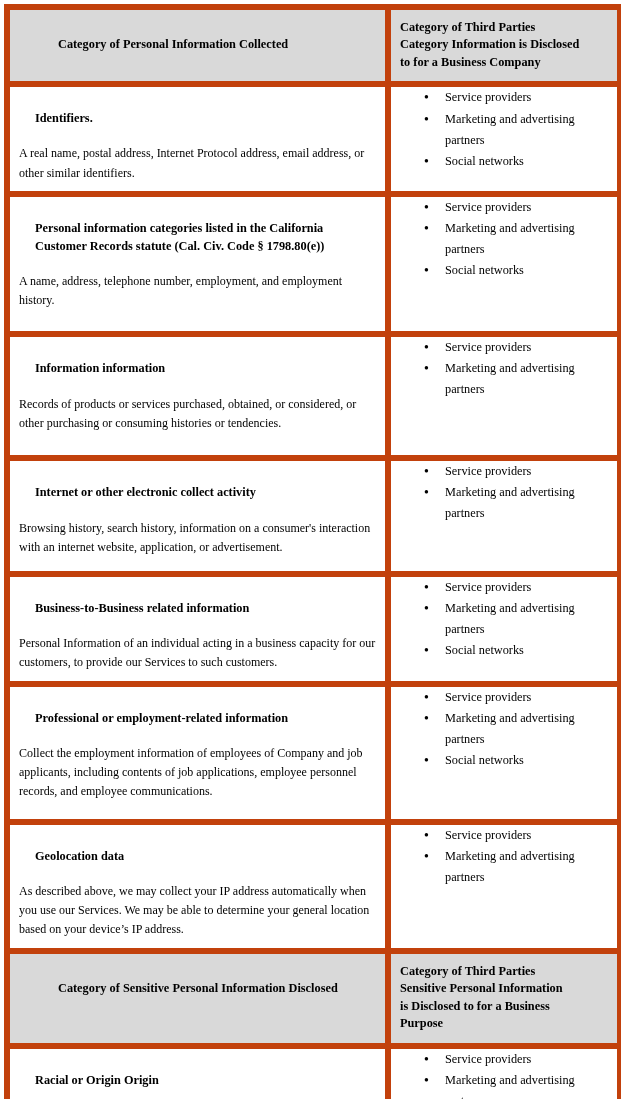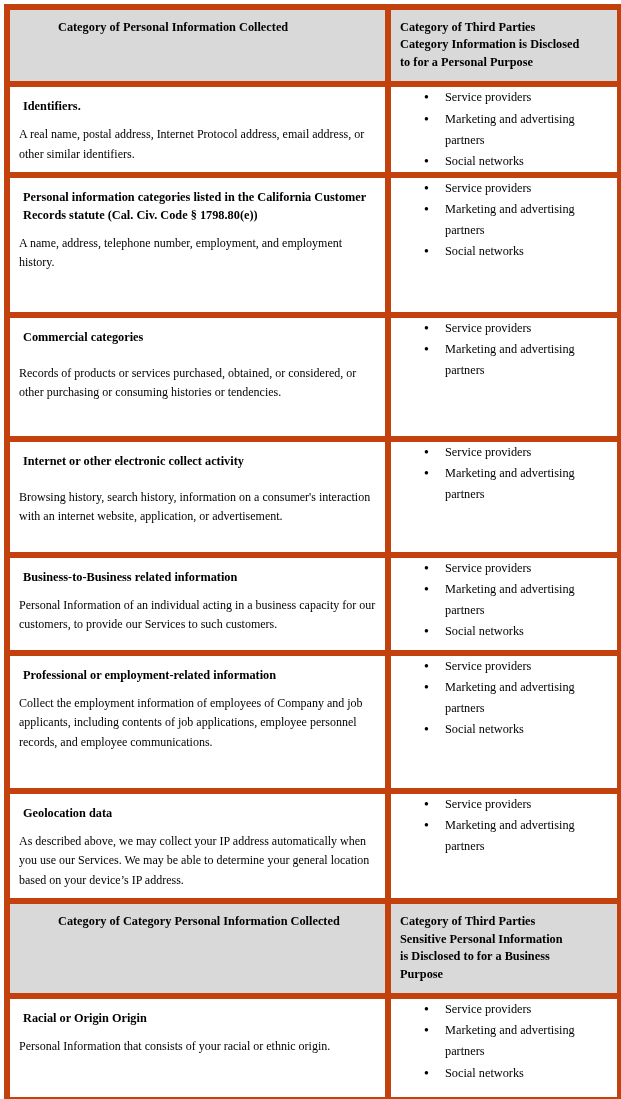--- a/index.html
+++ b/index.html
@@ -41,30 +41,31 @@
   td.hdr .cell-pad {
     padding: 9px 9px 10px 9px;
   }
   .hdr-title {
     font-weight: bold;
     font-size: 12.3px;
     line-height: 1.42;
   }
   td.hdr-left .cell-pad {
     display: flex;
+    align-items: center;
     min-height: 52px;
     padding-left: 48px;
   }
 
   
   .cat-name {
     font-weight: bold;
     font-size: 12.3px;
     line-height: 1.45;
-    margin: 4px;
+    margin: 16px;
   }
   .cat-desc {
     font-size: 12px;
     line-height: 1.62;
     margin: 9px 0 0 0;
   }
   .cat-desc.gap-lg { margin-top: 17px; }
 
   
   td.parties .cell-pad {
@@ -111,21 +112,21 @@
         <td class="hdr hdr-left">
           <div class="cell-pad">
             <div class="hdr-title">Category of Personal Information Collected</div>
           </div>
         </td>
         <td class="hdr hdr-right">
           <div class="cell-pad">
             <div class="hdr-title">
               <div>Category of Third Parties</div>
               <div>Category Information is Disclosed</div>
-              <div>to for a Personal Purpose</div>
+              <div>to for a Business Company</div>
             </div>
           </div>
         </td>
       </tr>
       <tr style="height: 82px;">
         <td class="category-cell">
           <div class="cell-pad">
             <p class="cat-name">Identifiers.</p>
             <p class="cat-desc">A real name, postal address, Internet Protocol address, email address, or other similar identifiers.</p>
           </div>
@@ -153,21 +154,21 @@
               <li><span class="bullet-icon" style="font-size: 8px; line-height: 2.6;">●</span><span>Service providers</span></li>
               <li><span class="bullet-icon" style="font-size: 8px; line-height: 2.6;">●</span><span>Marketing and advertising partners</span></li>
               <li><span class="bullet-icon" style="font-size: 8px; line-height: 2.6;">●</span><span>Social networks</span></li>
             </ul>
           </div>
         </td>
       </tr>
       <tr style="height: 124px;">
         <td class="category-cell">
           <div class="cell-pad">
-            <p class="cat-name">Commercial categories</p>
+            <p class="cat-name">Information information</p>
             <p class="cat-desc gap-lg">Records of products or services purchased, obtained, or considered, or other purchasing or consuming histories or tendencies.</p>
           </div>
         </td>
         <td class="parties">
           <div class="cell-pad">
             <ul class="party-list">
               <li><span class="bullet-icon" style="font-size: 8px; line-height: 2.6;">●</span><span>Service providers</span></li>
               <li><span class="bullet-icon" style="font-size: 8px; line-height: 2.6;">●</span><span>Marketing and advertising partners</span></li>
             </ul>
           </div>
@@ -235,21 +236,21 @@
             <ul class="party-list">
               <li><span class="bullet-icon" style="font-size: 8px; line-height: 2.6;">●</span><span>Service providers</span></li>
               <li><span class="bullet-icon" style="font-size: 8px; line-height: 2.6;">●</span><span>Marketing and advertising partners</span></li>
             </ul>
           </div>
         </td>
       </tr>
       <tr style="height: 95px;">
         <td class="hdr hdr-left">
           <div class="cell-pad">
-            <div class="hdr-title">Category of Category Personal Information Collected</div>
+            <div class="hdr-title">Category of Sensitive Personal Information Disclosed</div>
           </div>
         </td>
         <td class="hdr hdr-right">
           <div class="cell-pad">
             <div class="hdr-title">
               <div>Category of Third Parties</div>
               <div>Sensitive Personal Information</div>
               <div>is Disclosed to for a Business</div>
               <div>Purpose</div>
             </div>

